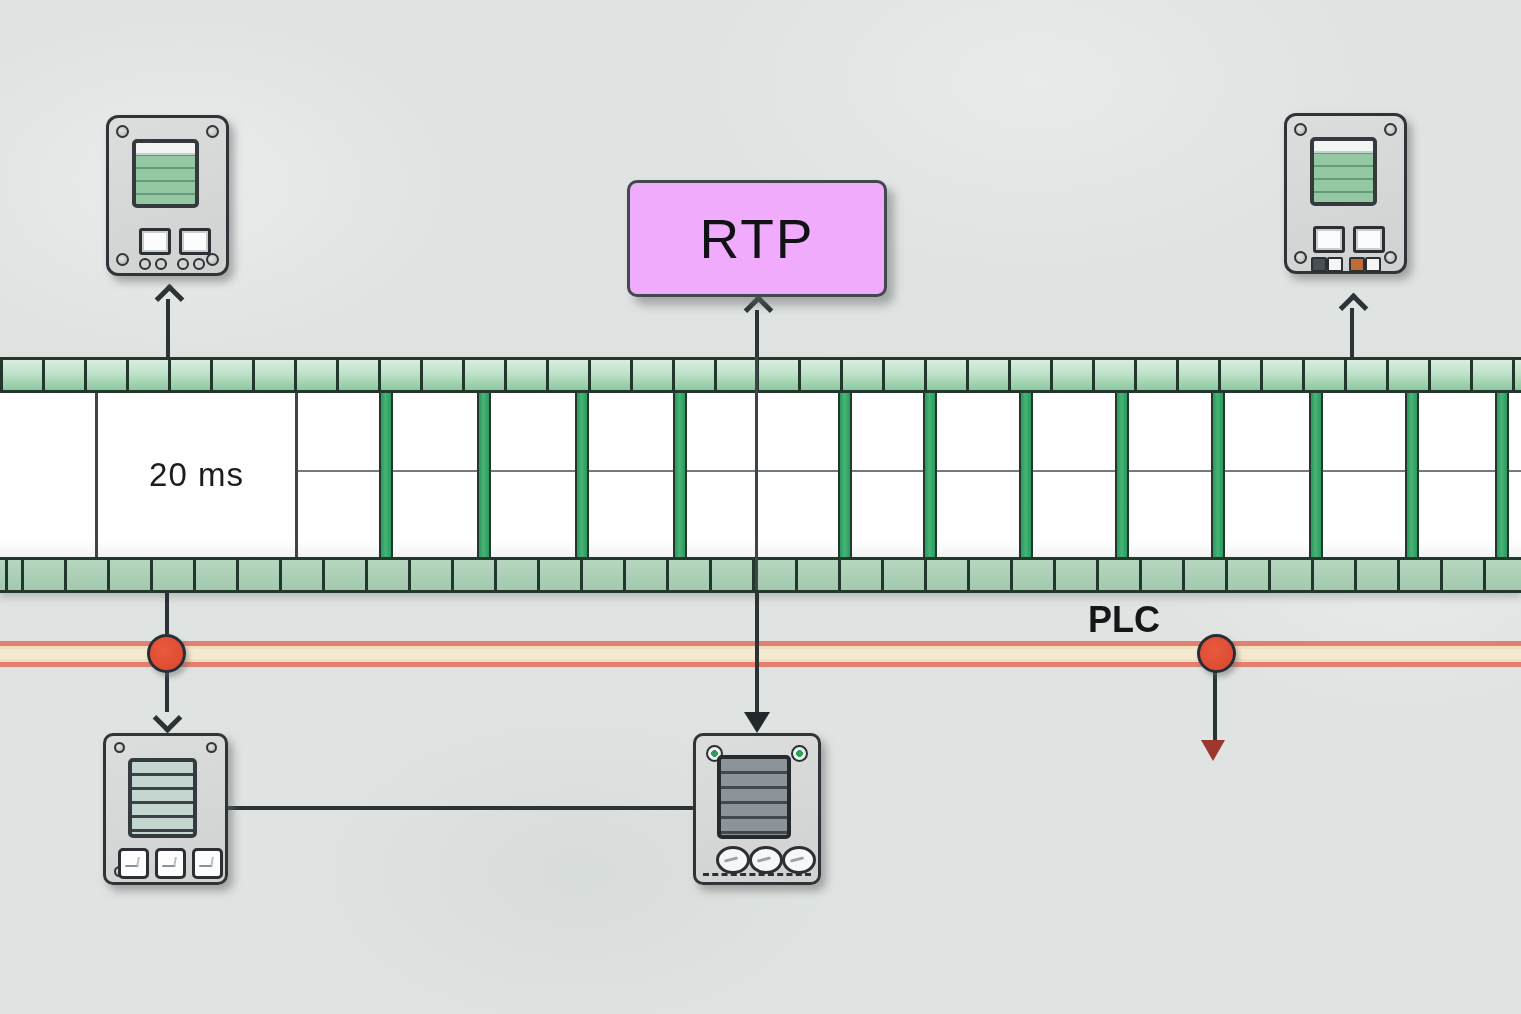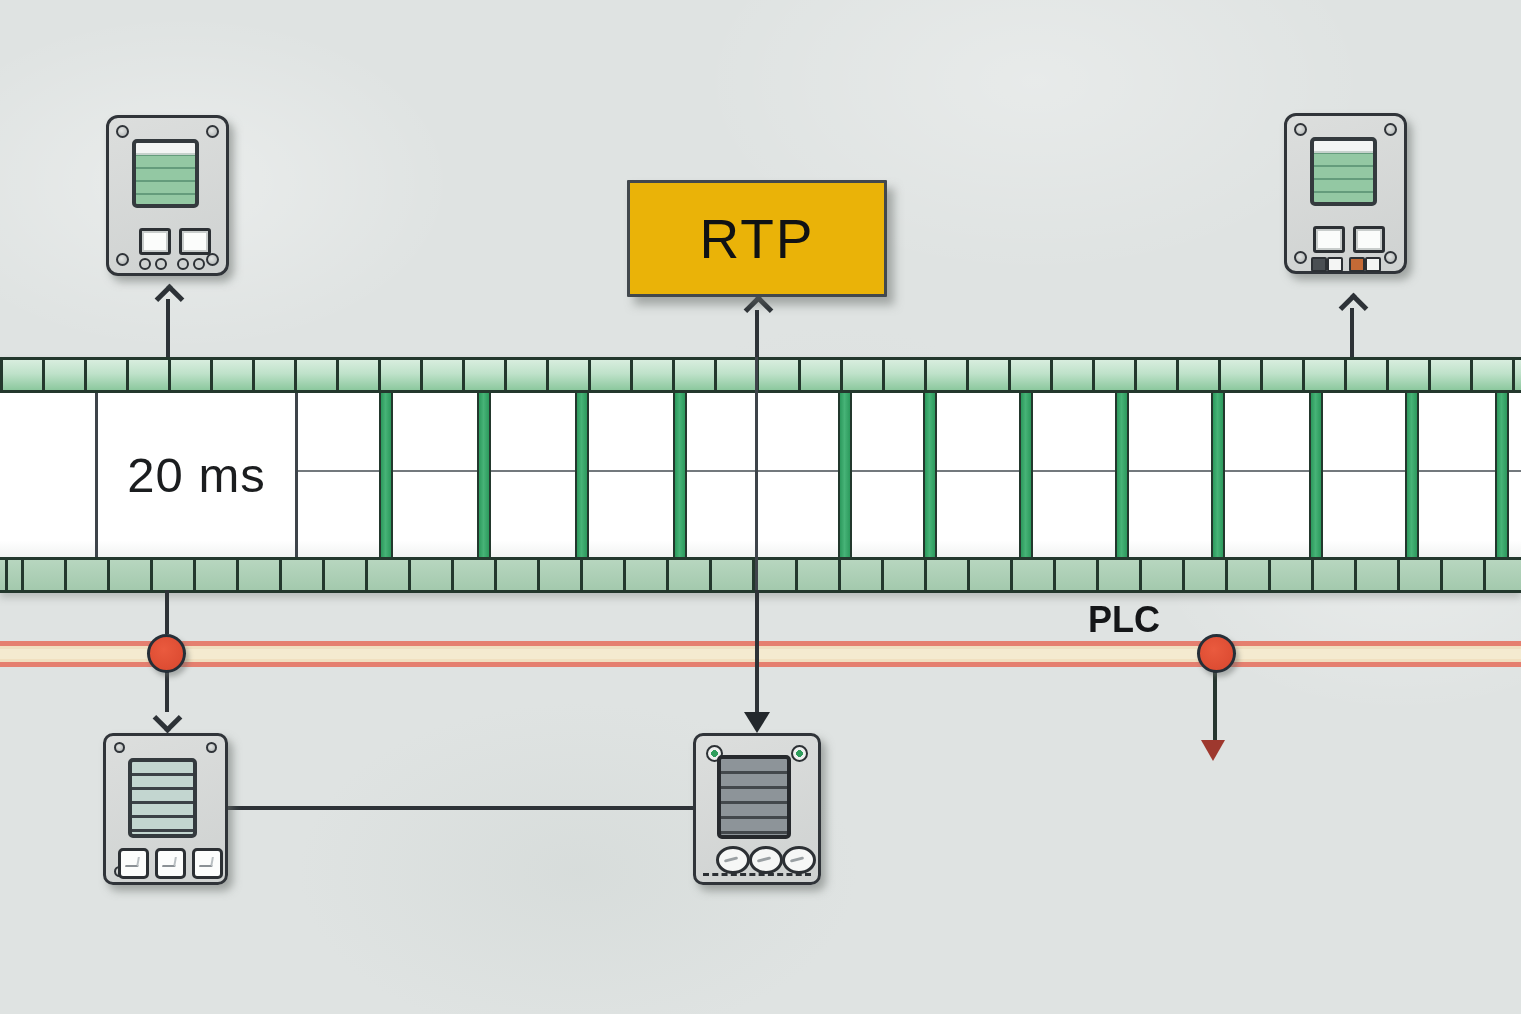--- a/index.html
+++ b/index.html
@@ -44,28 +44,28 @@
   .midline{position:absolute;top:77px;left:296px;right:0;height:2px;background:#73797d;}
   .sep-thin{position:absolute;top:0;bottom:0;width:3px;background:#3e444a;}
   .sep-bar{
     position:absolute;top:0;bottom:0;width:14px;
     background:linear-gradient(90deg,#2c9a5d,#47b377 45%,#2c9a5d);
     border-left:2px solid #23382d;border-right:2px solid #23382d;box-sizing:border-box;
   }
   .frame-label{
     position:absolute;left:95px;top:0;width:203px;height:100%;
     display:flex;align-items:center;justify-content:center;
-    font-size:49px;color:#1b1d1f;letter-spacing:1px;
+    font-size:33px;color:#1b1d1f;letter-spacing:1px;
   }
   .cross-line{position:absolute;left:755px;top:-3px;bottom:-3px;width:3px;background:#3e444a;z-index:3;}
 
   
   .rtp-box{
     position:absolute;left:627px;top:180px;width:254px;height:111px;
-    background:#eab308;border:3px solid #42484d;border-radius:1px;
+    background:#f0abfc;border:3px solid #42484d;border-radius:10px;
     box-shadow:7px 8px 10px rgba(104,109,106,.5);
     display:flex;align-items:center;justify-content:center;
     font-size:55px;color:#101214;letter-spacing:2px;z-index:4;
   }
 
   
   .plc-track{
     position:absolute;left:0;right:0;top:641px;height:26px;z-index:1;
     background:linear-gradient(180deg,#e57f6f 0 5px,#f0dfc0 5px 8px,#f4ead0 8px 18px,#f0dfc0 18px 21px,#e57f6f 21px 26px);
   }

